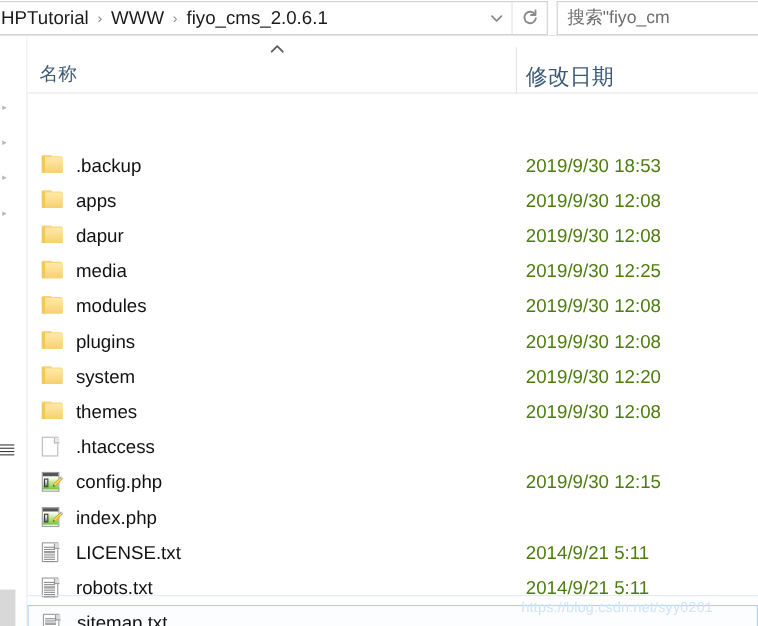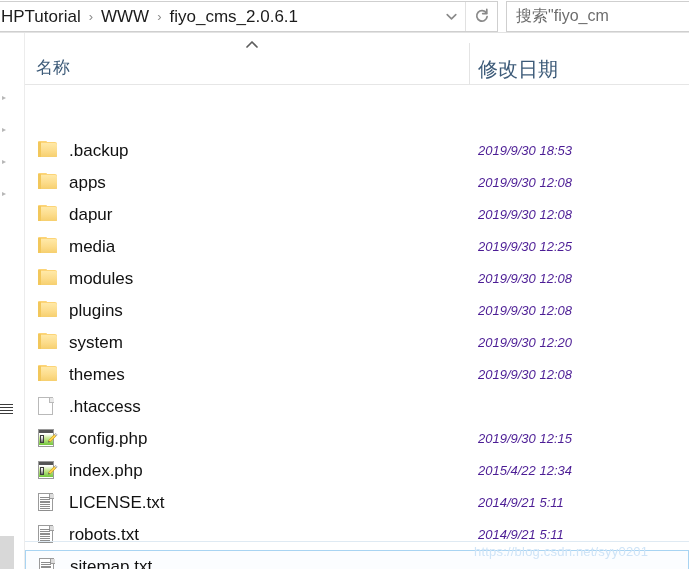--- a/index.html
+++ b/index.html
@@ -120,21 +120,21 @@
   }
   .row .icon{
     position:absolute;left:13px;top:7px;width:20px;height:19px;
   }
   .row .label{
     position:absolute;left:44px;
     font-size:17px;color:#111111;white-space:nowrap;line-height:1;
   }
   .row .date{
     position:absolute;left:453px;
-    font-size:13px;color:#4c1d95;white-space:nowrap;line-height:1;font-style:italic;
+    font-size:17px;color:#4d7c0f;white-space:nowrap;line-height:1;
   }
 
   
   .ico-folder{position:relative;width:20px;height:17px;}
   .ico-folder .back{
     position:absolute;left:0;top:1px;width:19px;height:15px;
     background:#fcd477;
     border-radius:1px 2px 1px 1px;
   }
   .ico-folder .tab{
@@ -409,21 +409,20 @@
             <div class="grn"></div>
             <div class="blk"></div>
             <svg class="pencil" viewBox="0 0 12 12">
               <path d="M2.5 9.4 L8.6 3.3 L10.2 4.9 L4.1 11 Z" fill="#ffd34d" stroke="#c79a18" stroke-width="0.7"></path>
               <path d="M8.6 3.3 L9.6 2.3 L11.2 3.9 L10.2 4.9 Z" fill="#e6e6e6" stroke="#9a9a9a" stroke-width="0.7"></path>
               <path d="M2.5 9.4 L2.1 11.4 L4.1 11 Z" fill="#5a5a5a"></path>
             </svg>
           </div>
         </div>
         <div class="label">index.php</div>
-        <div class="date">2015/4/22 12:34</div>
       </div>
       <div class="row" style="top: 352px;">
         <div class="icon">
           <div class="ico-txt">
             <div class="pg"></div>
             <div class="fold"></div>
             <div class="ln" style="top:4px;"></div>
             <div class="ln" style="top:5.8px;"></div>
             <div class="ln" style="top:7.6px;"></div>
             <div class="ln" style="top:9.4px;"></div>

